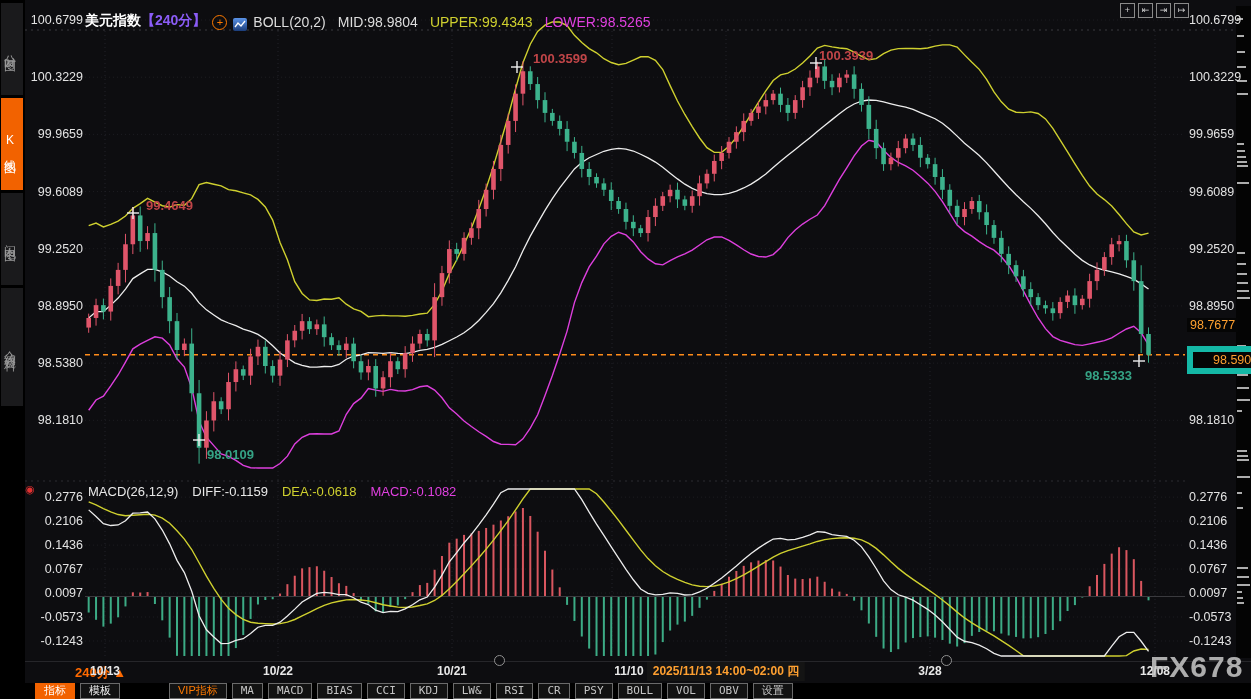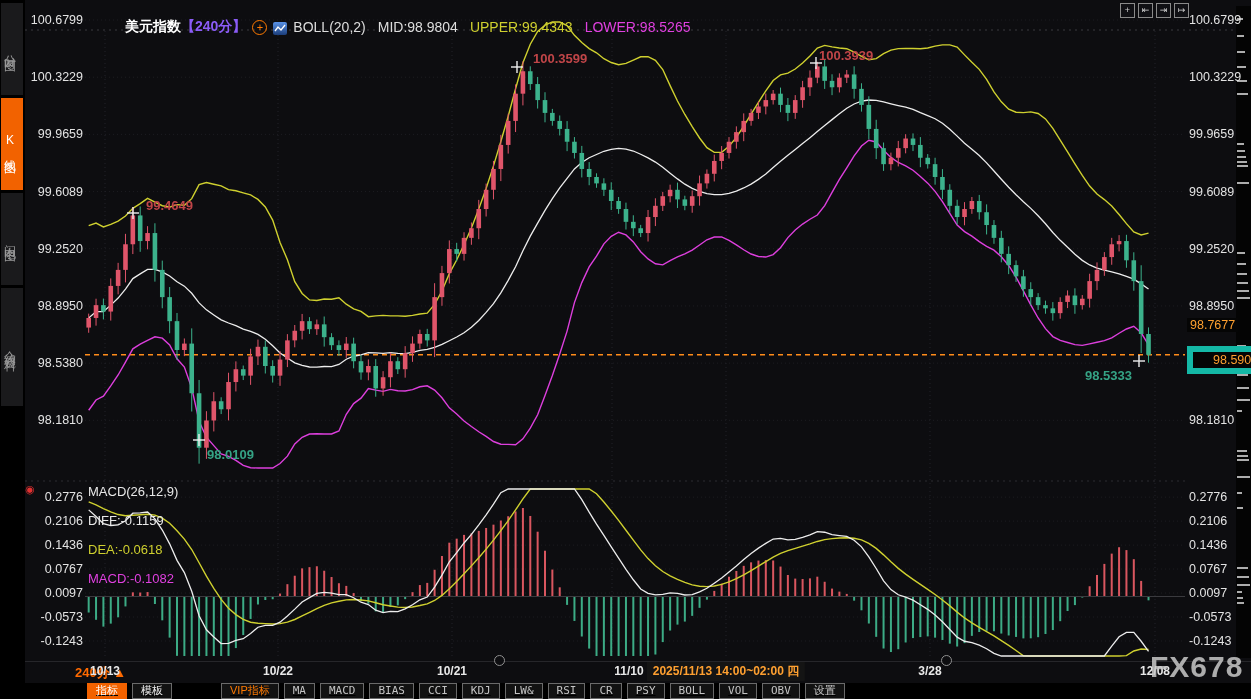--- a/index.html
+++ b/index.html
@@ -5,22 +5,22 @@
   html,body{margin:0;padding:0;background:#000;}
   #app{position:relative;width:1251px;height:699px;background:#0d0d10;overflow:hidden;
        font-family:"Liberation Sans",sans-serif;-webkit-font-smoothing:antialiased;}
   
   #sidebar{position:absolute;left:0;top:0;width:25px;height:699px;background:#000;z-index:6;}
   .side-item{writing-mode:vertical-lr;text-orientation:upright;width:22px;margin:3px 1px 2px 1px;
        padding:8px 0;text-align:center;background:#1a1a1c;color:#9a9a9a;font-size:12px;
        letter-spacing:3px;cursor:pointer;}
   .side-item.active{background:#f26200;color:#fff;}
   
-  #header{position:absolute;left:25px;top:12px;height:30px;right:0;display:flex;align-items:center;
-       z-index:5;font-size:14px;color:#ddd;padding-left:40px;}
+  #header{position:absolute;left:25px;top:0;height:30px;right:0;display:flex;align-items:flex-end;
+       z-index:5;font-size:14px;color:#ddd;}
   #header .pad{width:60px;}
   #header .gap{width:12px;}
   .instr{color:#fff;font-weight:bold;}
   .period{color:#8b5cf6;font-weight:bold;}
   .addbtn{display:inline-block;width:13px;height:13px;border:1px solid #ff7a00;border-radius:50%;
        color:#ff7a00;font-size:11px;line-height:12px;text-align:center;margin:0 6px;cursor:pointer;}
   .kicon{display:inline-block;width:14px;height:13px;border-radius:2px;margin-right:6px;
        background:linear-gradient(#5a93e8,#1b3d7a);position:relative;top:1px;}
   .upper{color:#cfd02f;}
   .lower{color:#e040e0;}
@@ -34,30 +34,30 @@
   .xlab{position:absolute;top:664px;transform:translateX(-50%);font-size:12px;font-weight:bold;
        color:#e8e8e8;z-index:3;white-space:nowrap;}
   .xlab.hl{color:#ffa030;background:#141414;padding:1px 6px;top:662px;}
   .ann{position:absolute;font-size:13px;font-weight:bold;z-index:3;white-space:nowrap;}
   .ann.high{color:#c04548;}
   .ann.low{color:#35a385;}
   .pmark{position:absolute;left:1187px;font-size:12.5px;z-index:4;color:#ffa030;background:#050505;
        padding:0 3px;}
   .pmark.boxed{border:6px solid #14b8a6;padding:1px 20px;}
   #macd-header{position:absolute;left:88px;top:484px;z-index:4;font-size:13px;color:#e8e8e8;
-       display:flex;gap:14px;white-space:nowrap;flex-direction:column;}
+       display:flex;gap:14px;white-space:nowrap;}
   #macd-header .dea{color:#cfd02f;}
   #macd-header .macdv{color:#e040e0;}
   #macd-dot{position:absolute;left:25px;top:483px;color:#e03030;font-size:11px;z-index:4;}
   
   #xaxis{position:absolute;left:0;top:661px;width:1251px;height:21px;border-top:1px solid #26262a;
        background:#0d0d10;z-index:2;}
   #periodlab{position:absolute;left:75px;top:664px;color:#ff6a00;font-size:13px;font-weight:bold;z-index:3;}
   #toolbar{position:absolute;left:0;top:683px;width:1251px;height:16px;background:#000;z-index:6;
-       display:flex;gap:5px;padding-left:87px;box-sizing:border-box;align-items:center;text-decoration:underline;}
+       display:flex;gap:5px;padding-left:35px;box-sizing:border-box;align-items:center;}
   .tb{border:1px solid #6a6a6a;background:#121212;color:#c4c4c4;font-size:11px;line-height:13px;
        padding:0 8px;height:14px;cursor:pointer;font-family:"DejaVu Sans Mono",monospace;white-space:nowrap;}
   .tb.active{background:#f26200;color:#fff;border-color:#f26200;font-family:"Liberation Sans",sans-serif;}
   .tb.bright{color:#f0f0f0;font-family:"Liberation Sans",sans-serif;}
   .tb.vip{color:#ff7a00;font-family:"Liberation Sans",sans-serif;margin-left:44px;}
   .tb.cn{font-family:"Liberation Sans",sans-serif;}
   #watermark{position:absolute;left:1150px;top:650px;font-size:30px;font-weight:bold;color:#c9c9c9;
        opacity:.85;letter-spacing:1px;z-index:7;}
   .handle{position:absolute;top:655px;width:9px;height:9px;border:1px solid #909090;border-radius:50%;
        background:#0d0d10;z-index:4;cursor:pointer;}

